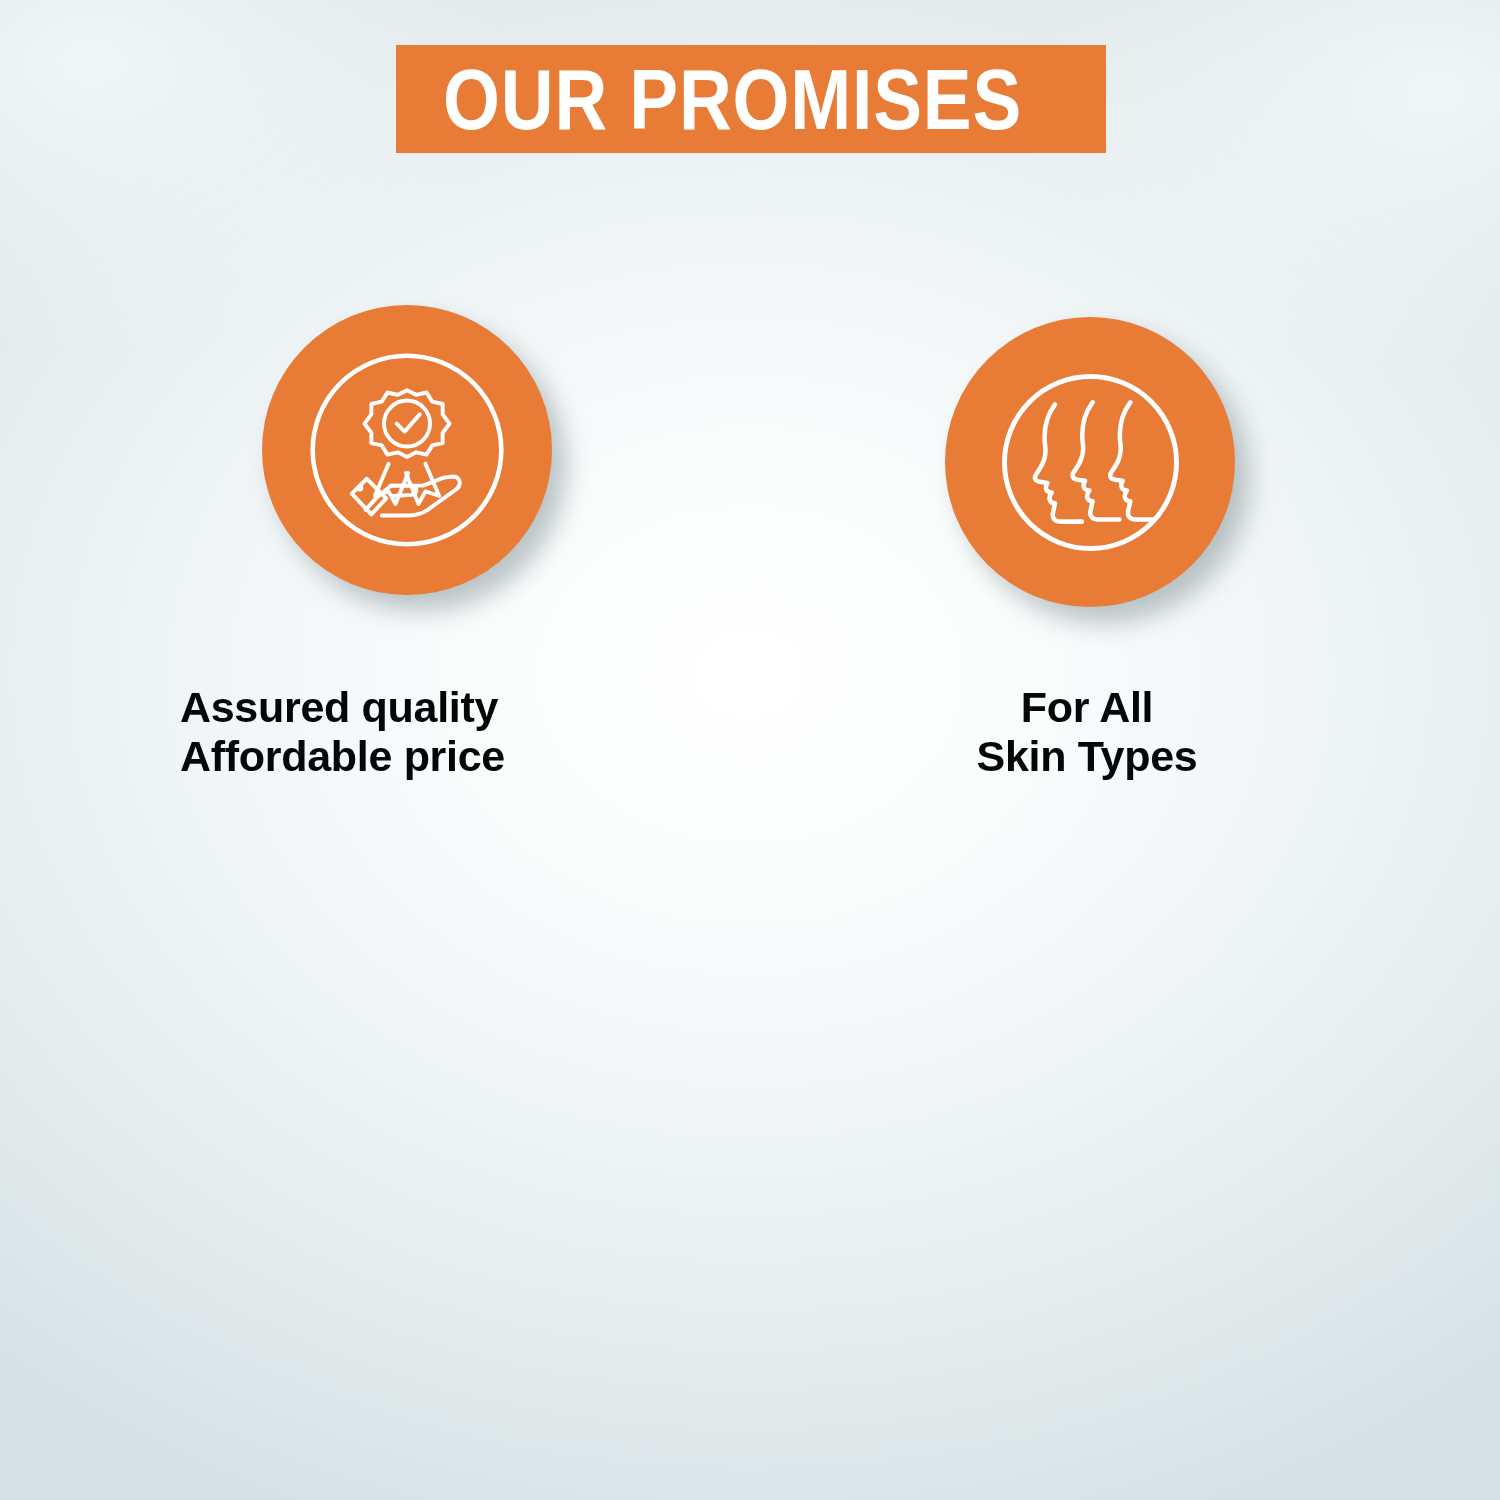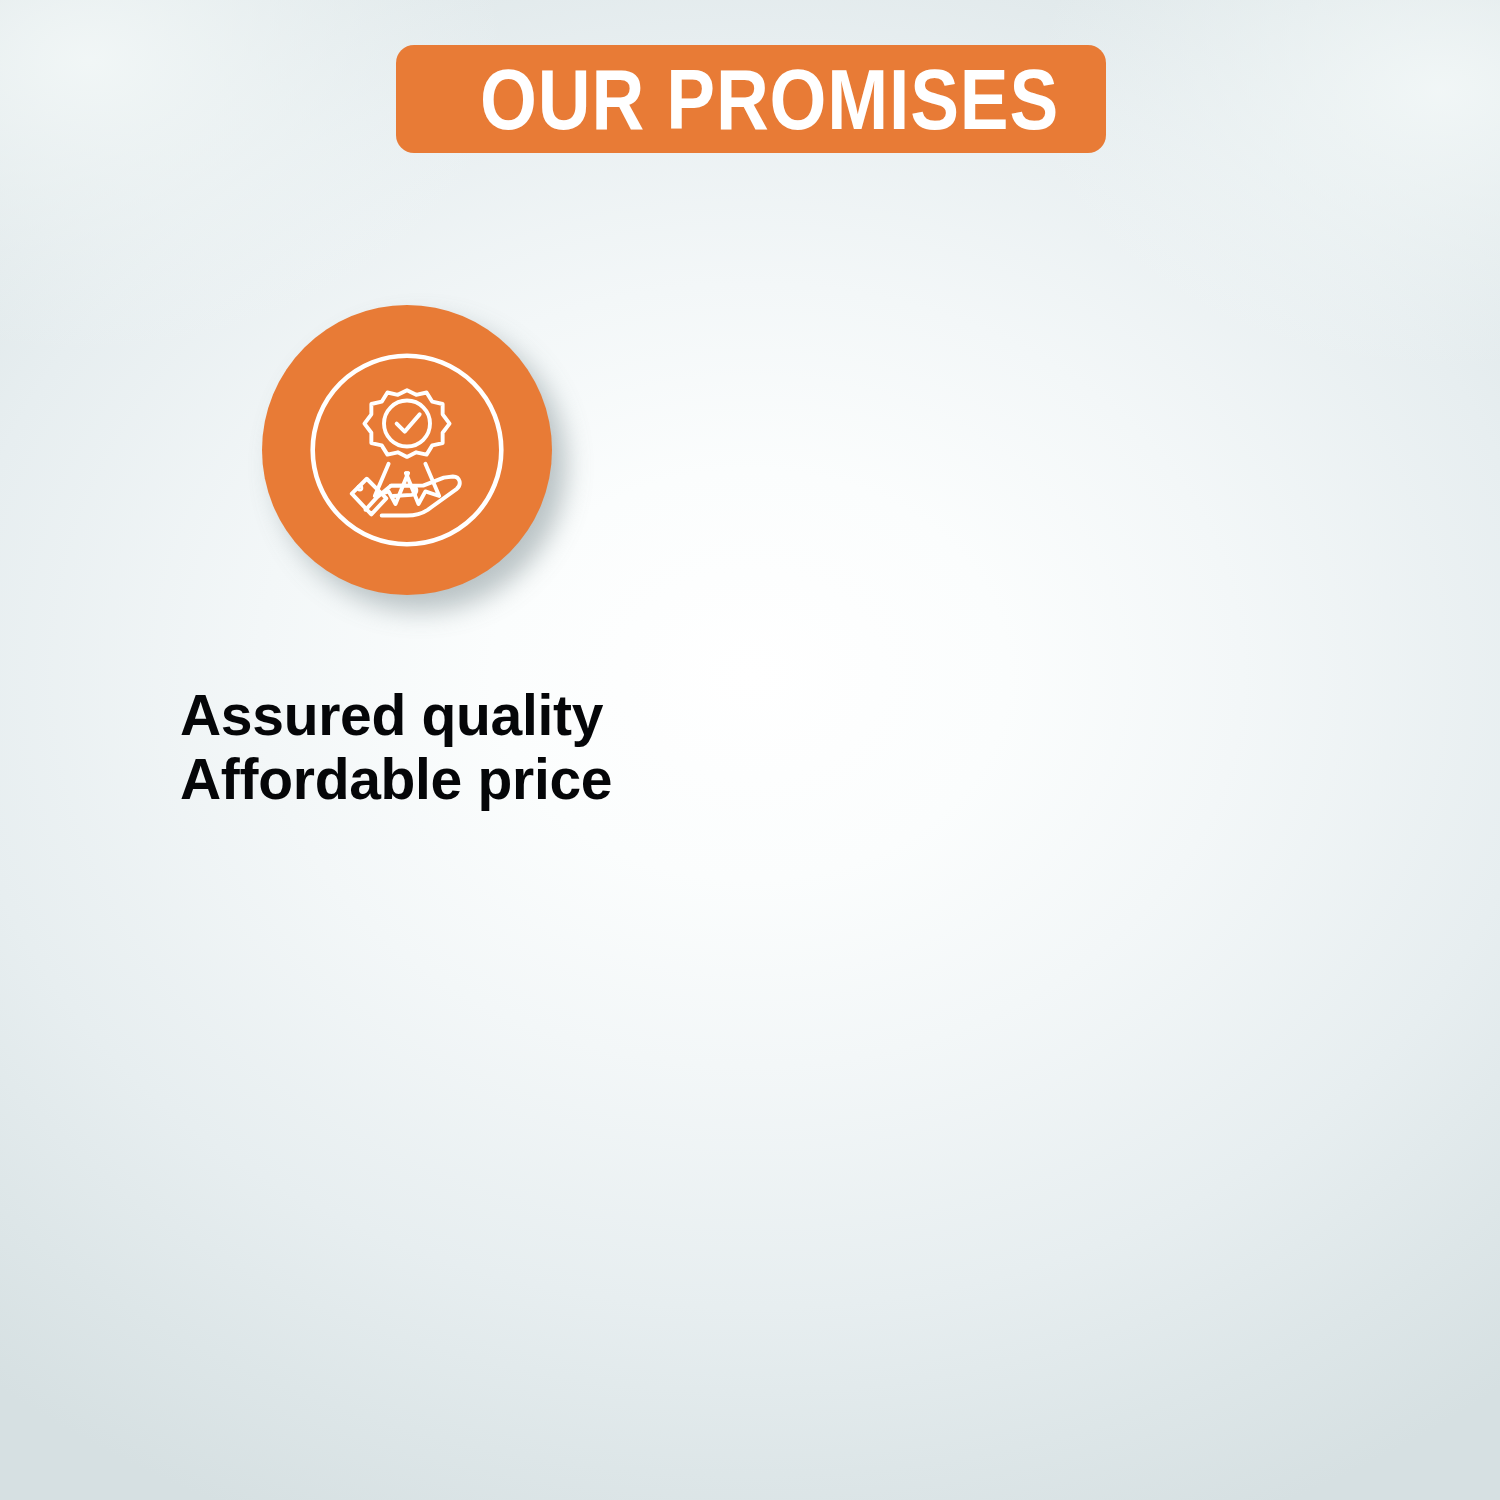--- a/index.html
+++ b/index.html
@@ -44,22 +44,21 @@
   
   .banner {
     position: absolute;
     left: 396px;
     top: 45px;
     width: 710px;
     height: 108px;
     background: #e87b36;
     display: flex;
     align-items: center;
-    justify-content: flex-end;
-    border-radius: 18px;
+    justify-content: flex-start;
   }
   .banner-title {
     color: #ffffff;
     font-family: "Liberation Sans Narrow", "Liberation Sans", sans-serif;
     font-weight: bold;
     font-size: 85px;
     letter-spacing: 1px;
     line-height: 1;
     transform: scaleX(0.86);
     transform-origin: center;
@@ -81,21 +80,21 @@
     justify-content: center;
   }
 
   .badge-circle svg {
     display: block;
   }
 
   .promise-label {
     color: #050608;
     font-weight: bold;
-    font-size: 57px;
+    font-size: 43px;
     line-height: 1.13;
     letter-spacing: -0.3px;
     white-space: pre-line;
   }
 
   
   #promise-quality     { left: 262px; top: 305px; width: 520px; }
   #promise-quality .badge-circle { width: 290px; height: 290px; }
   #promise-quality .promise-label {
     margin-top: 88px;
@@ -161,15 +160,62 @@
           <path d="M52 138 L65 125 L82 142 L69 156 Z"></path>
           <circle cx="59" cy="133" r="1.8" stroke-width="2.4"></circle>
         </svg>
       </span>
     </div>
 
     <div class="promise-label">Assured quality
 Affordable price</div>
   </div>
 
+  <div class="promise" id="promise-skin">
+
+    <div class="badge-circle">
+      <span>
+        <svg width="215" height="215" viewBox="0 0 200 200" fill="none" stroke="#ffffff" stroke-width="4.2" stroke-linecap="round" stroke-linejoin="round">
+
+          <circle cx="100" cy="100" r="80" stroke-width="4.6"></circle>
+
+          <path d="M67 46
+                   C58 58 56 72 58 86
+                   C59 96 55 103 50 110
+                   C47 114 48 117 53 118
+                   L60 119
+                   C57 124 59 128 64 128
+                   C60 133 62 138 67 138
+                   L65 147
+                   C64 152 67 155 72 155
+                   L92 155"></path>
+
+          <path d="M102 44
+                   C93 56 91 70 93 84
+                   C94 94 90 101 85 108
+                   C82 112 83 115 88 116
+                   L95 117
+                   C92 122 94 126 99 126
+                   C95 131 97 136 102 136
+                   L100 145
+                   C99 150 102 153 107 153
+                   L127 153"></path>
+
+          <path d="M137 44
+                   C128 56 126 70 128 84
+                   C129 94 125 101 120 108
+                   C117 112 118 115 123 116
+                   L130 117
+                   C127 122 129 126 134 126
+                   C130 131 132 136 137 136
+                   L135 145
+                   C134 150 137 153 142 153
+                   L160 153"></path>
+        </svg>
+      </span>
+    </div>
+
+    <div class="promise-label">For All
+Skin Types</div>
+  </div>
 
 
 </div>
 
 </body></html>

